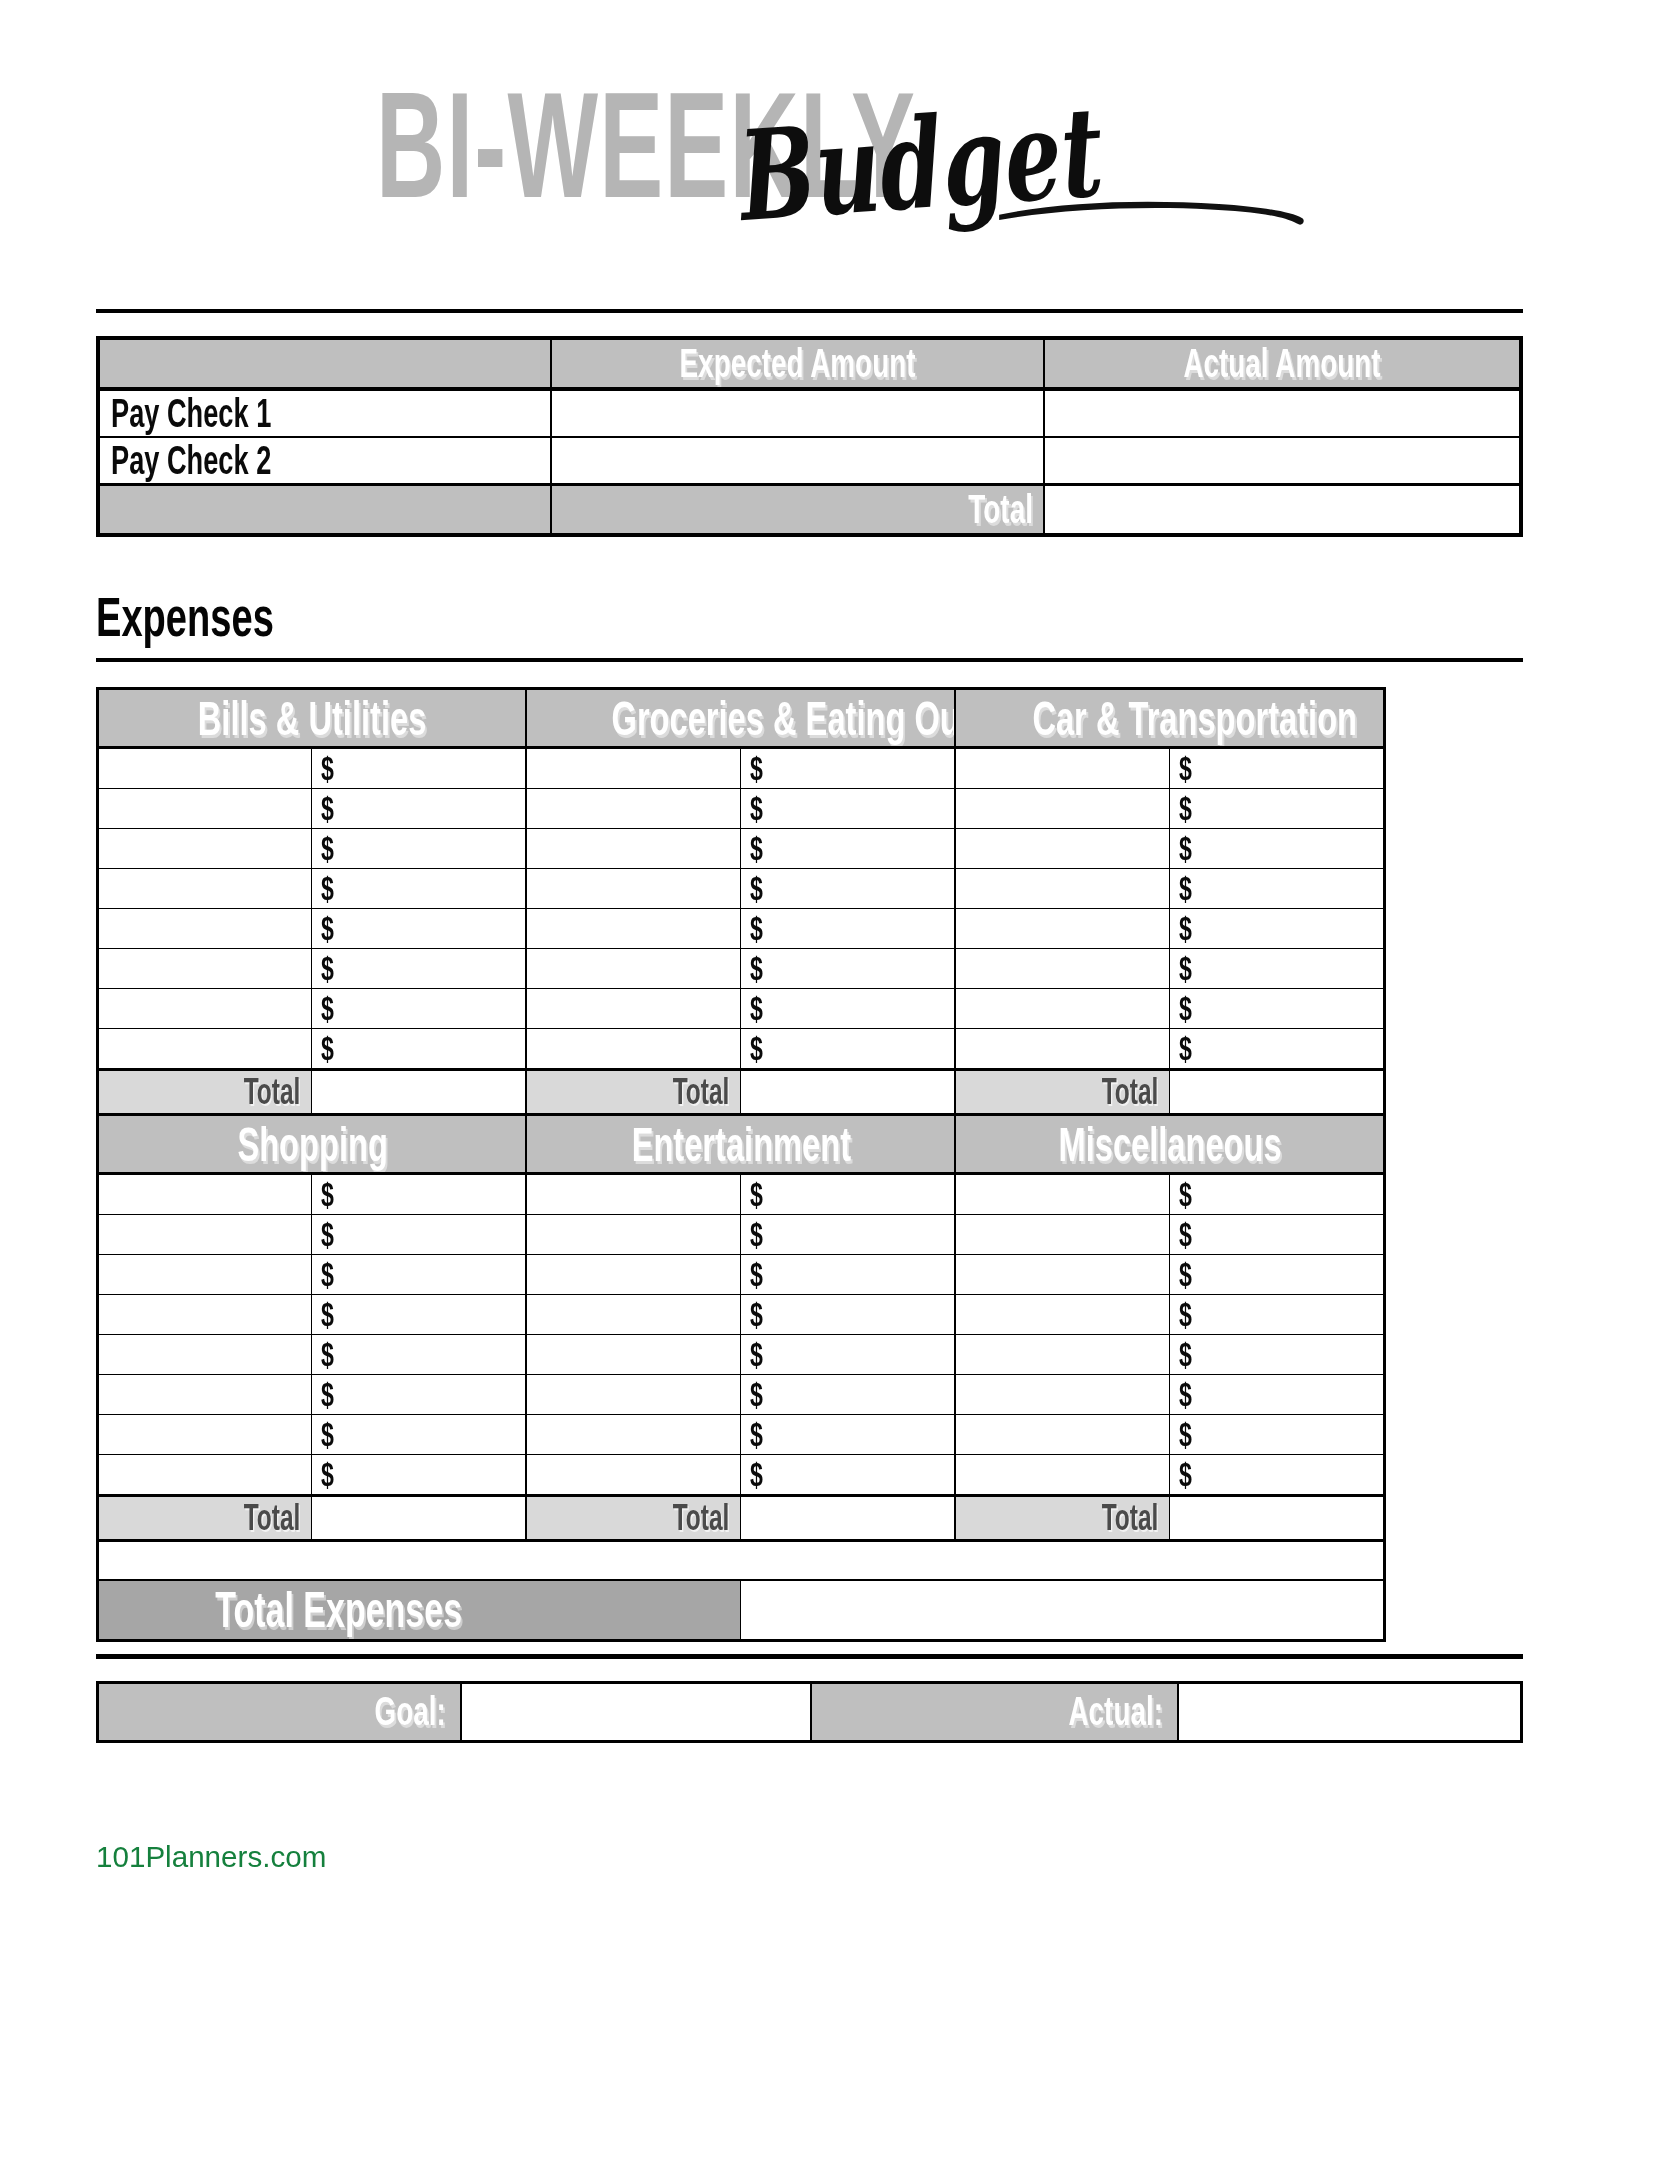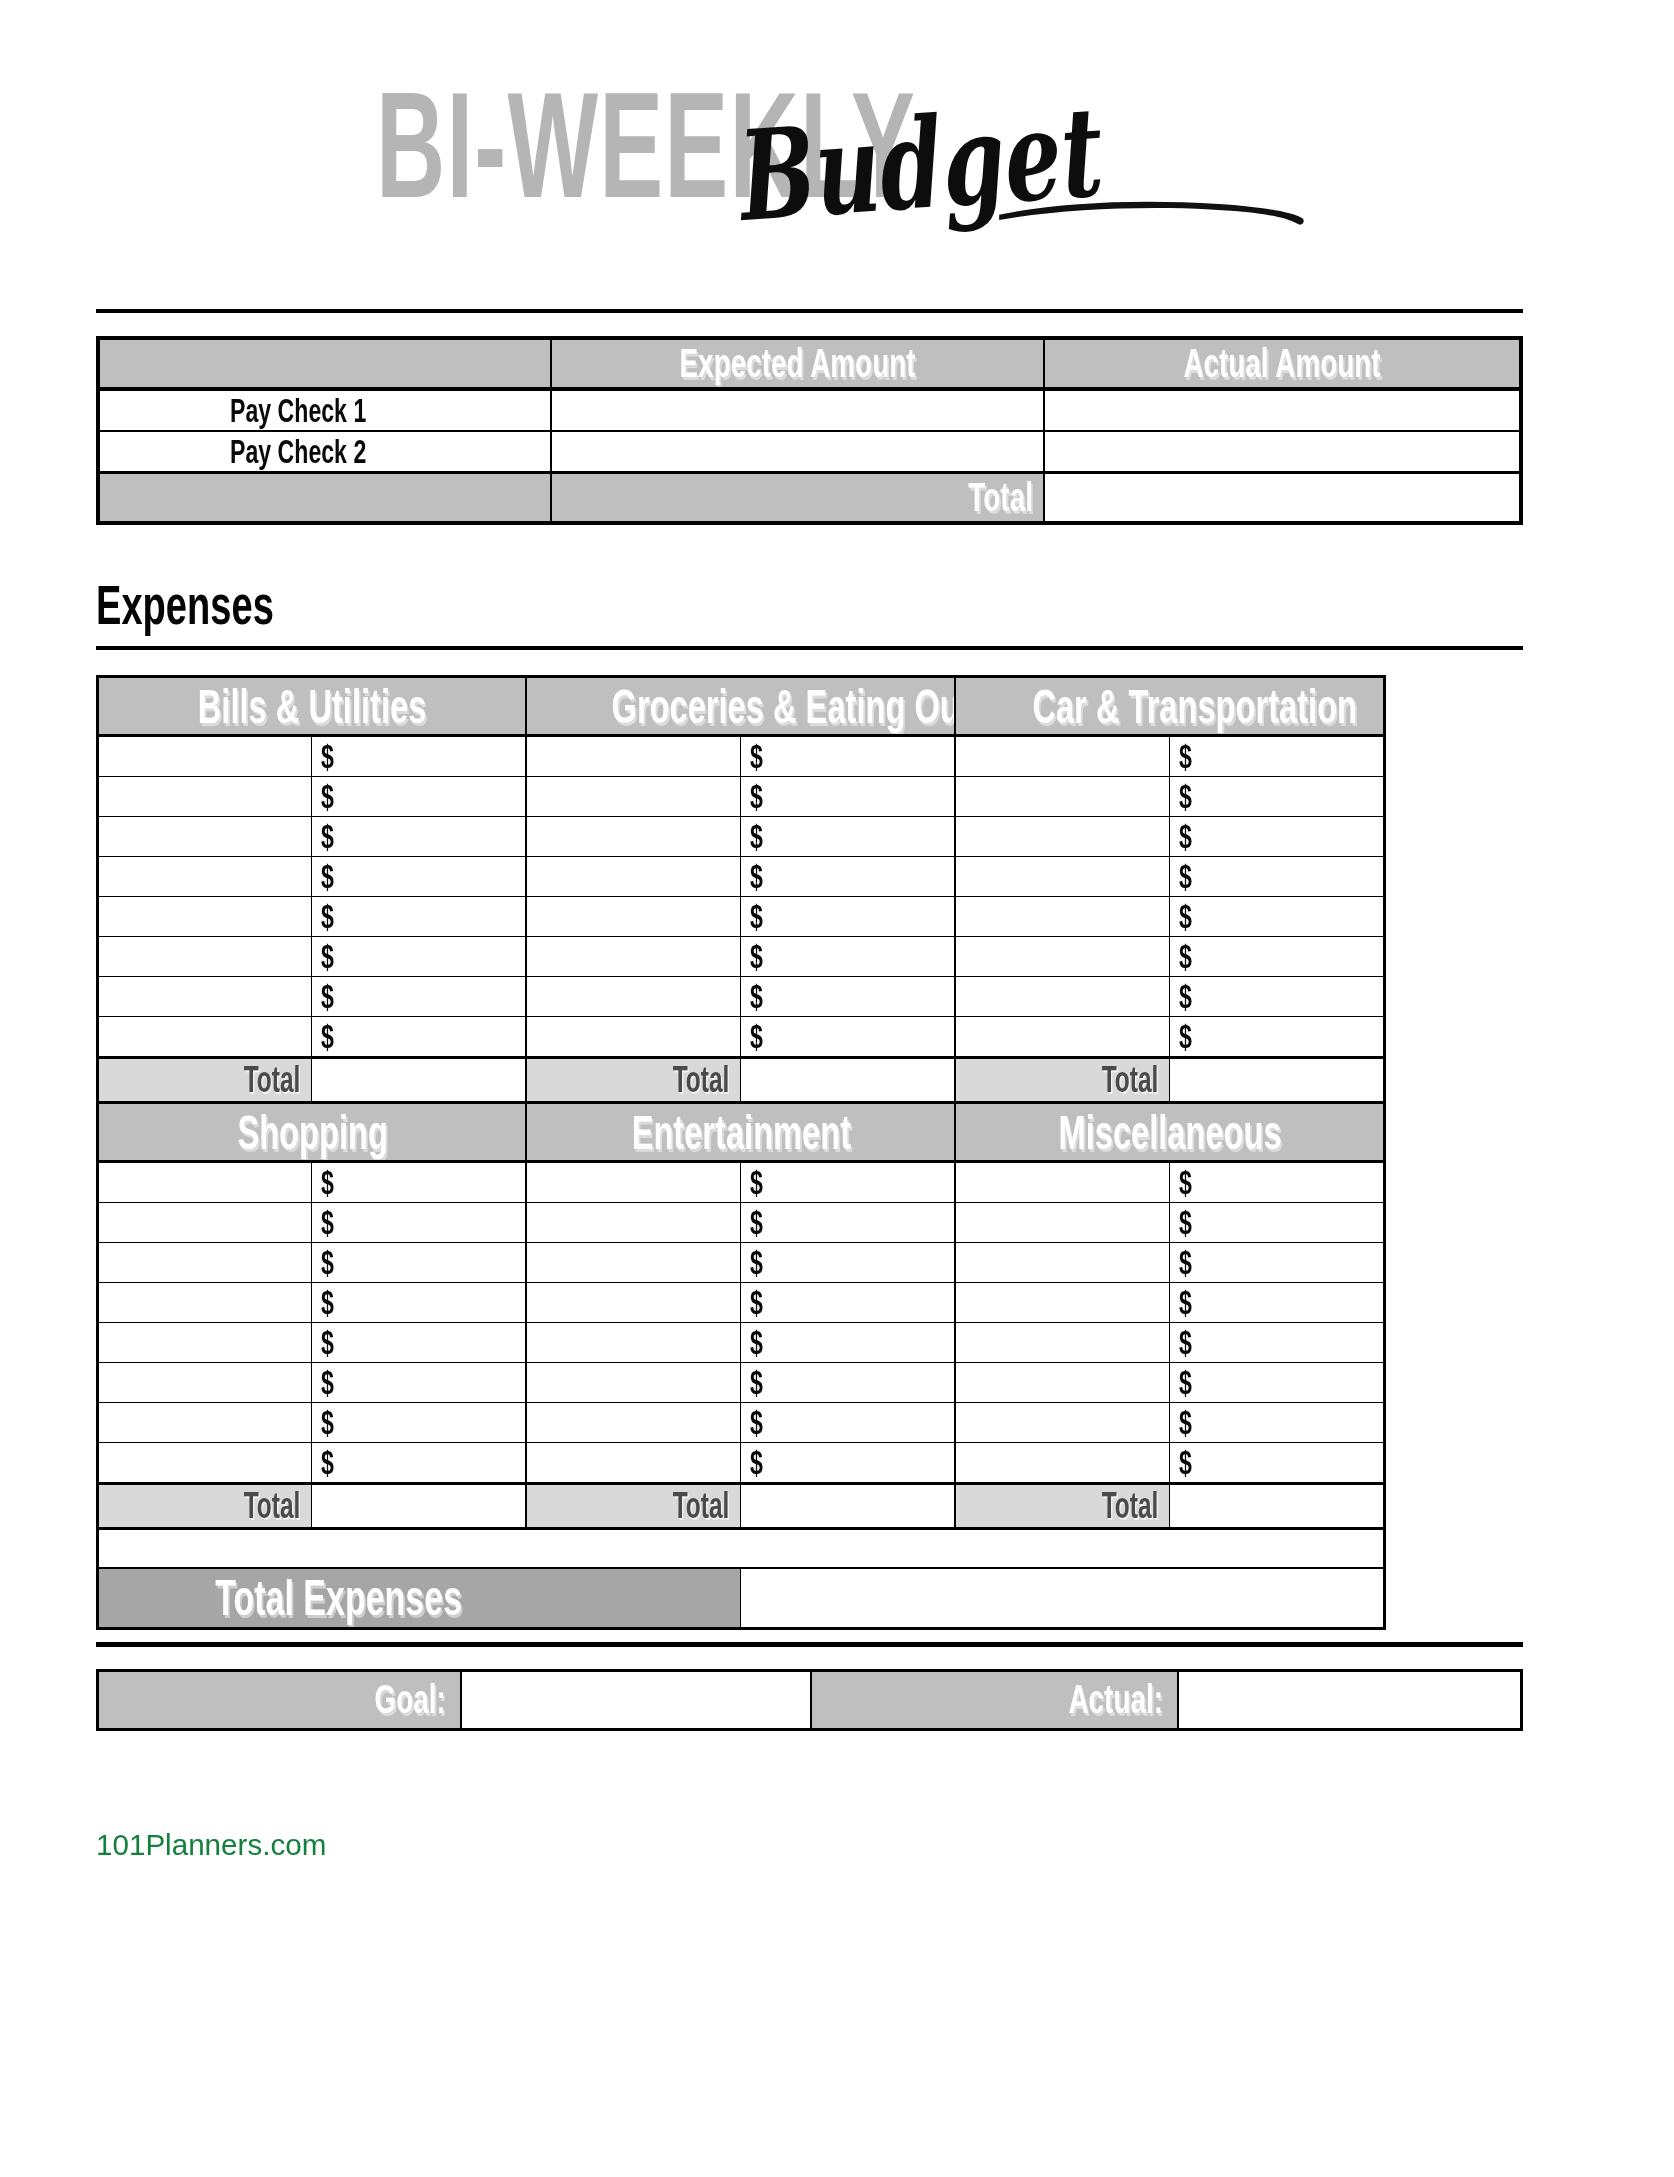--- a/index.html
+++ b/index.html
@@ -49,21 +49,21 @@
 
   .wh{color:#ffffff;text-shadow:2.7px 2.7px 0 rgba(255,255,255,0.45);}
   .dk{color:#4a4a4a;text-shadow:1.8px 1.8px 0 rgba(255,255,255,0.65);}
 
   
   table.income{border:4.5px solid #000;margin-top:23px;}
   table.income th,table.income td{border:2.7px solid #000;}
   table.income tr.hdr{height:50px;}
   table.income tr.hdr th{border-bottom:4.5px solid #000;font-size:41px;text-align:center;margin-left:18px;}
   table.income tr.item{height:38px;}
-  table.income tr.item td.lbl{font-size:34px;text-align:center;padding-left:10.7px;}
+  table.income tr.item td.lbl{font-size:40px;text-align:left;padding-left:10.7px;}
   table.income tr.tot{height:50px;}
   table.income tr.tot td{border-top:3.6px solid #000;}
   table.income tr.tot td.tlab{font-size:41px;text-align:right;padding-right:10.7px;}
 
   
   table.exp{border:3.6px solid #000;margin-top:25px;width:1290px;}
   table.exp td,table.exp th{border:1.8px solid #000;}
   table.exp th.cat{
     border-top:3.6px solid #000;border-bottom:3.6px solid #000;border-left:2.7px solid #000;border-right:2.7px solid #000;
     font-size:48px;text-align:center;height:56px;

